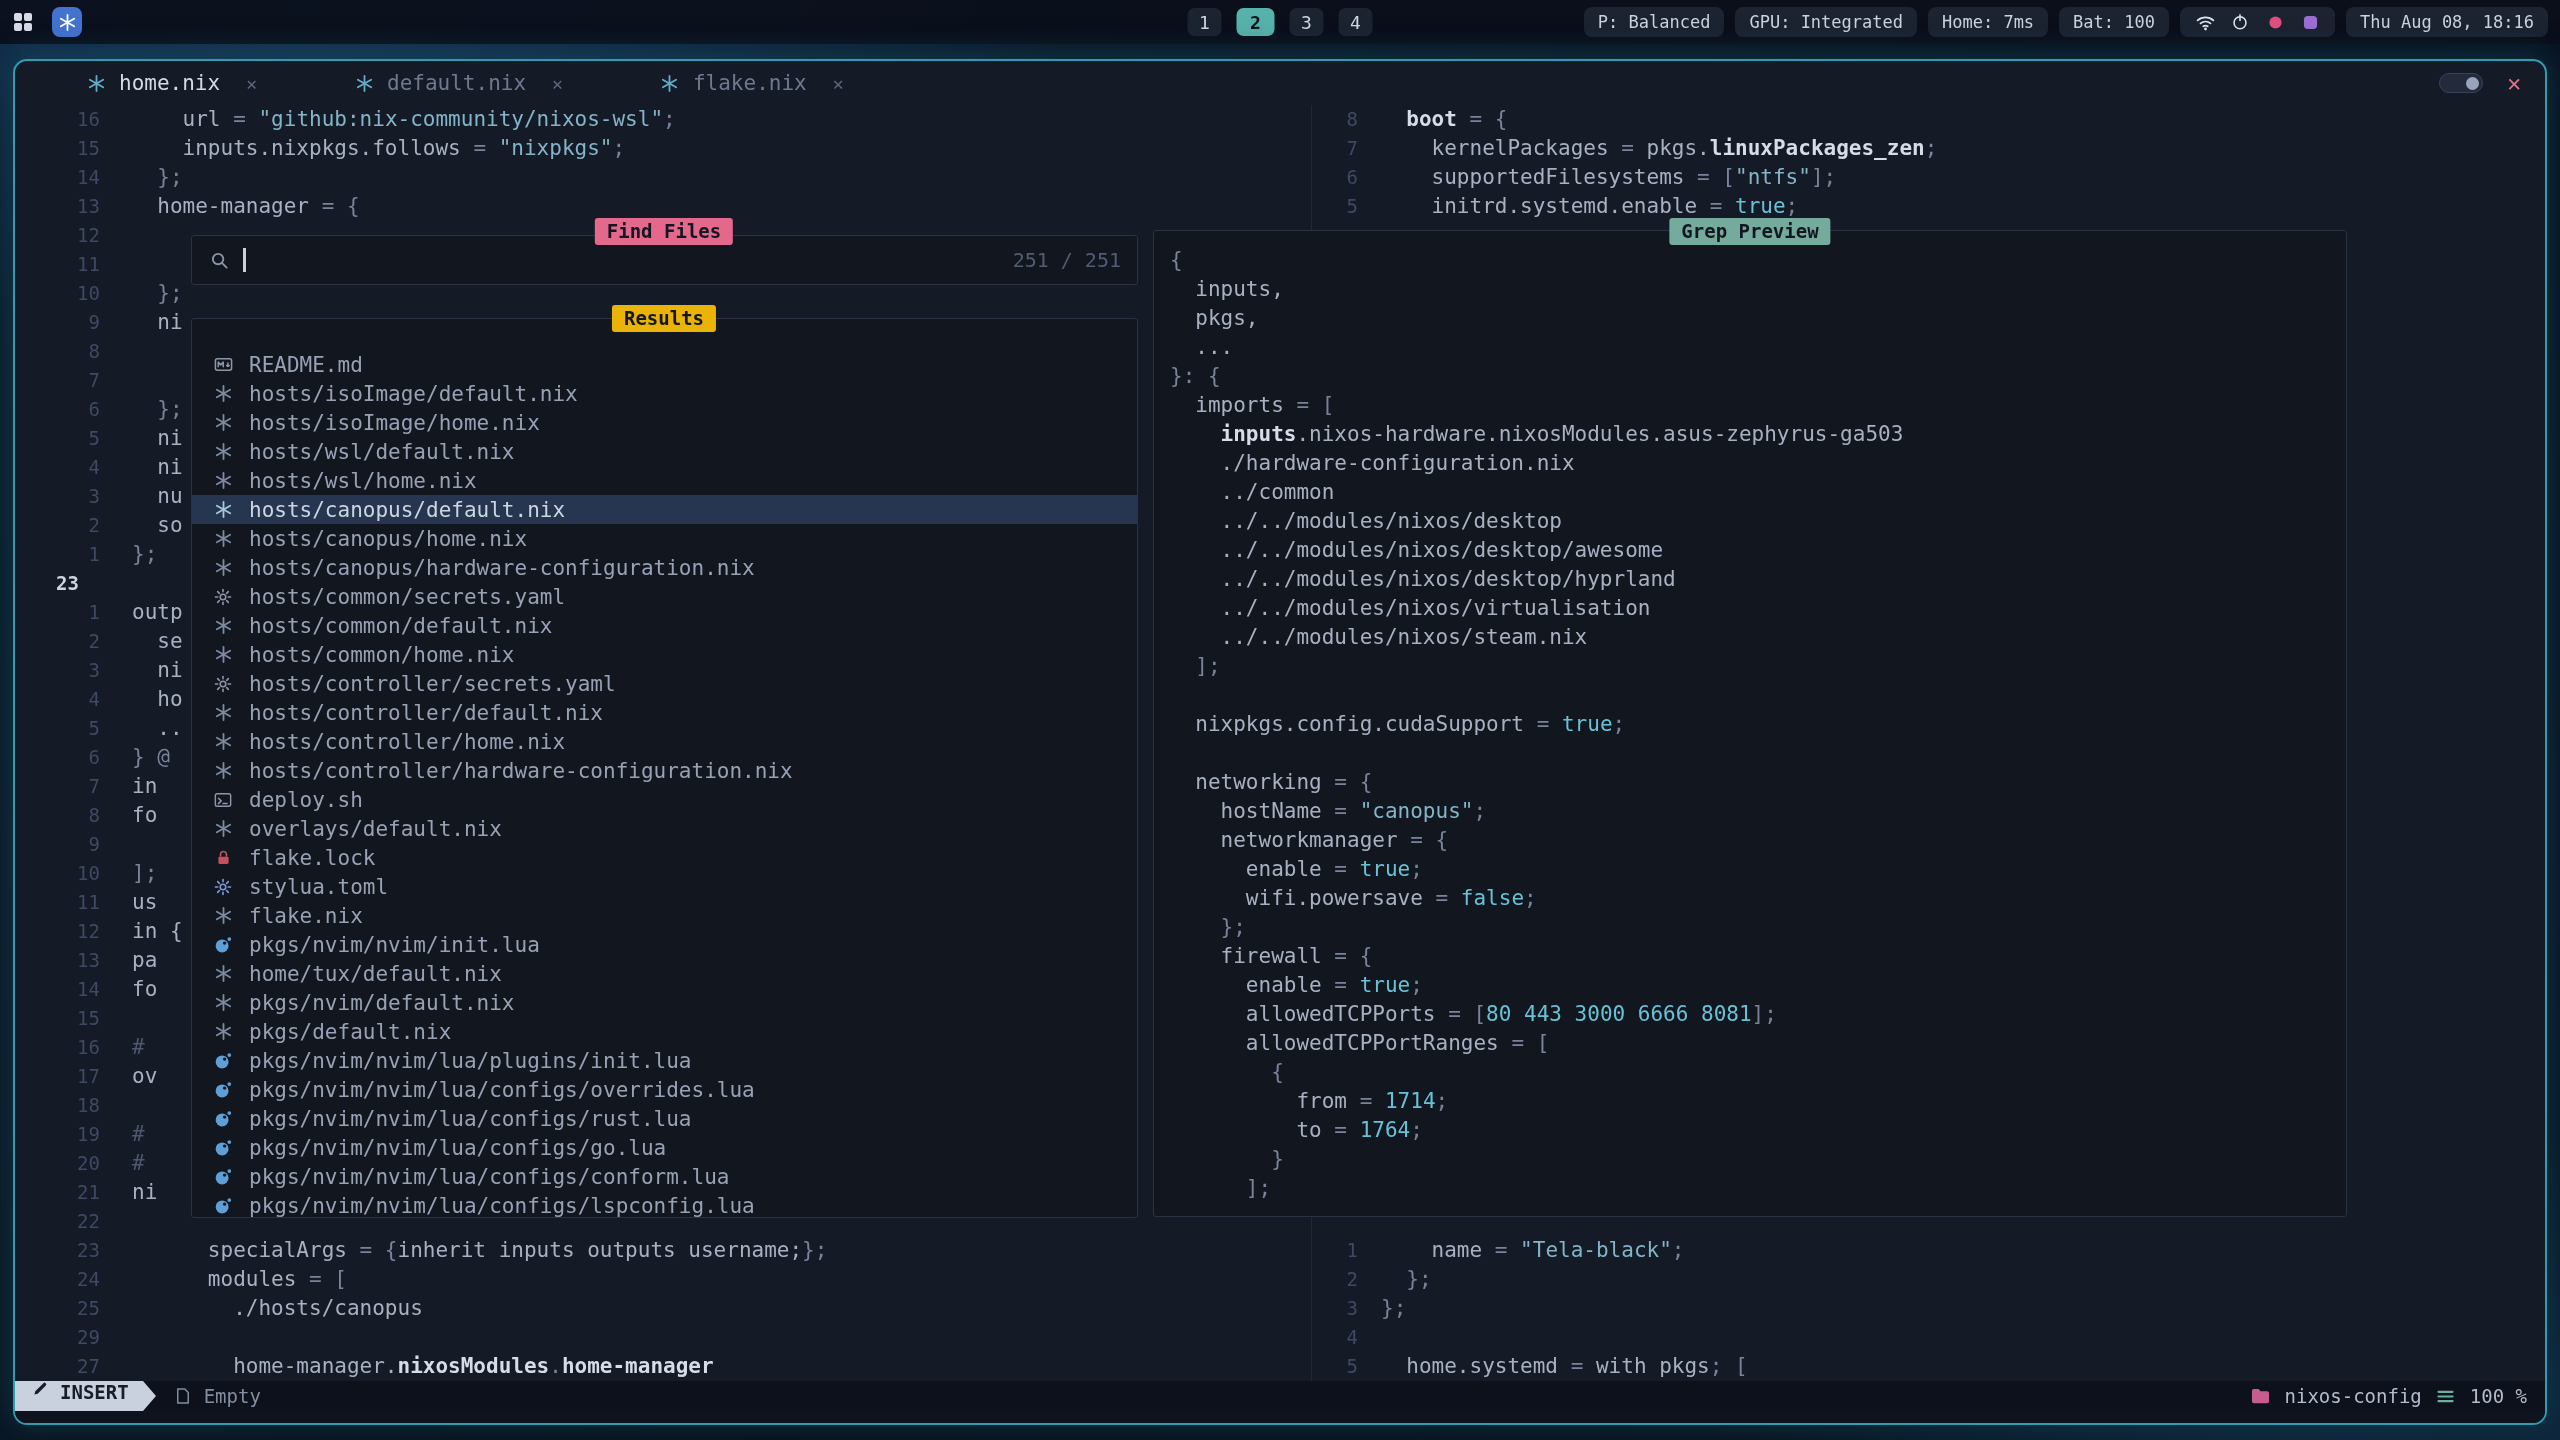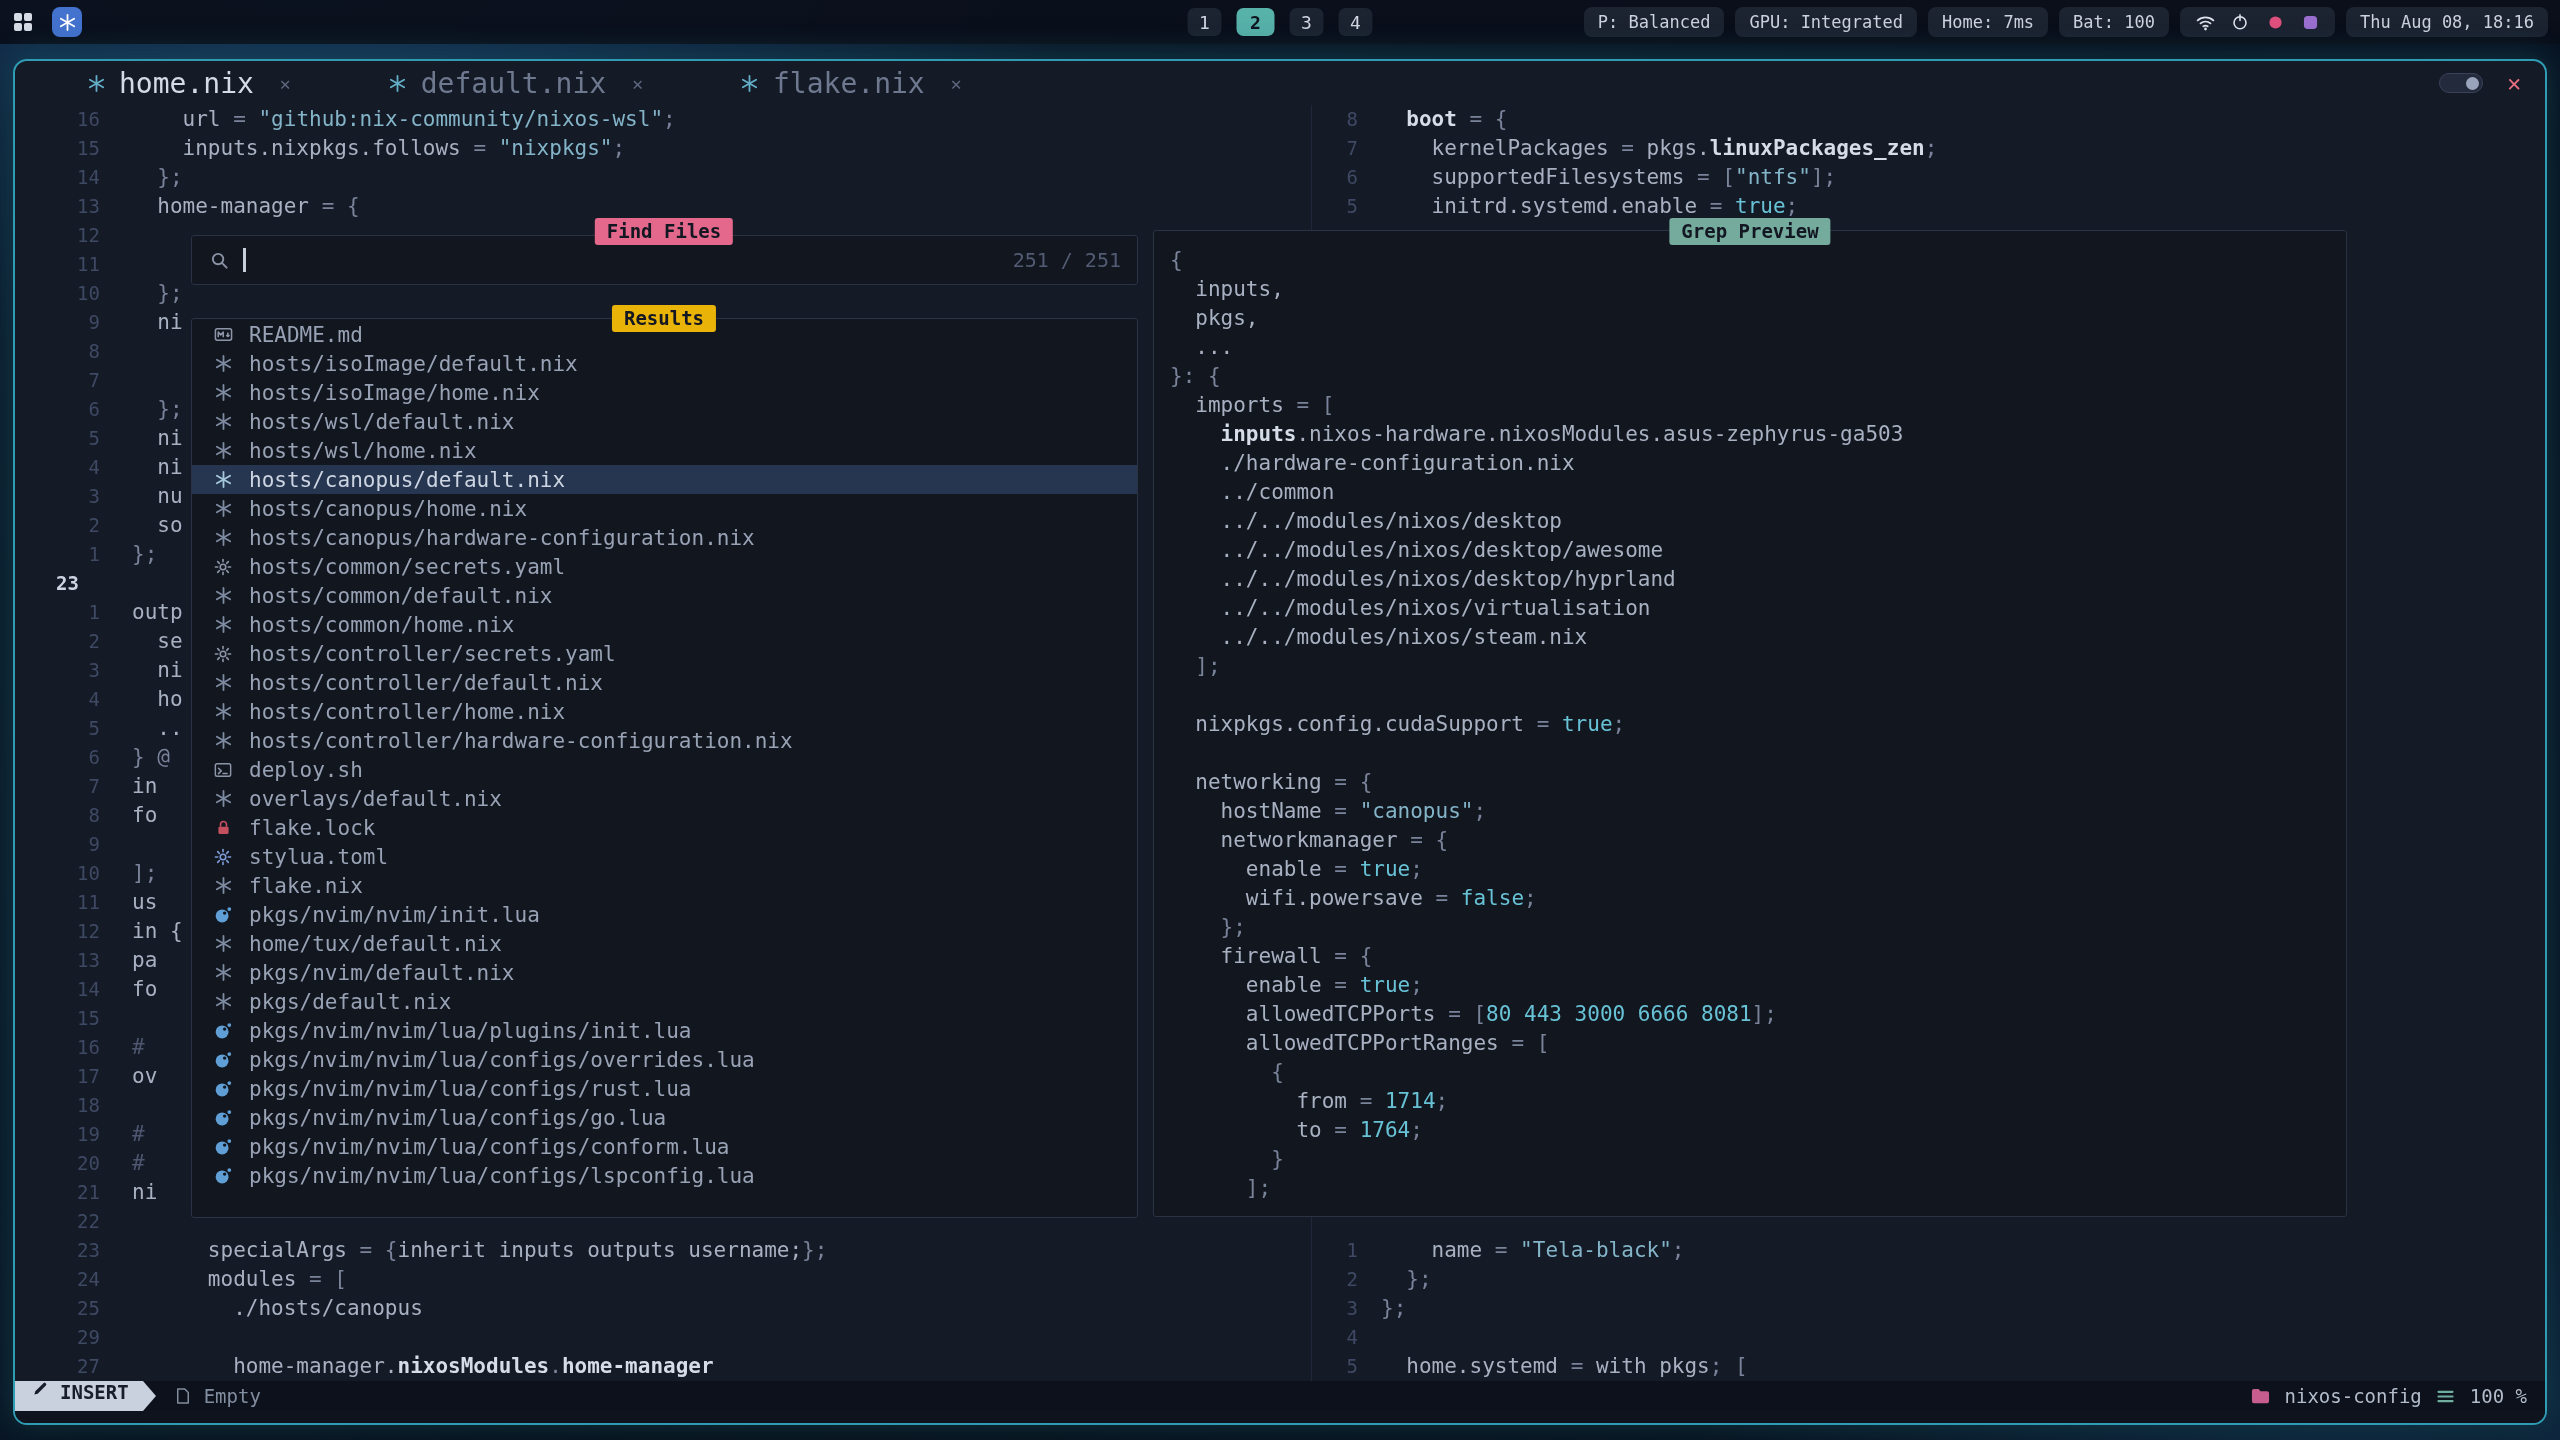--- a/index.html
+++ b/index.html
@@ -23,21 +23,21 @@
   .ws-btn.active{background:#57b2aa;color:#0f1420;font-weight:bold;min-width:38px}
   .bar-right{margin-left:auto;display:flex;align-items:center;gap:11px}
   .pill{background:#1c2331;border-radius:8px;height:30px;display:flex;align-items:center;
     padding:8px 14px;color:#ccd3df;gap:13px;white-space:nowrap}
   
   .window{position:absolute;left:13px;right:13px;top:59px;bottom:15px;border-radius:14px;
     background:#151a27;border:2px solid #2f9cb4;overflow:hidden;display:flex;flex-direction:column;
     box-shadow:0 0 34px rgba(47,156,180,.33),0 14px 48px rgba(0,0,0,.55)}
   .tabbar{height:44px;display:flex;align-items:center;padding-left:70px;flex-shrink:0}
   .tab{display:flex;align-items:center;gap:12px;margin-right:96px}
-  .tab .tlabel{font-size:28px;color:#6e7990}
+  .tab .tlabel{font-size:21px;color:#6e7990}
   .tab.active .tlabel{color:#d4dbe6}
   .tab .tclose{font-size:18px;color:#5d687e;margin-left:14px}
   .tab-controls{margin-left:auto;display:flex;align-items:center;gap:24px;padding-right:24px}
   .pill-toggle{width:44px;height:20px;border-radius:10px;background:#222a3b;border:1px solid #39425a;position:relative}
   .pill-toggle .knob{position:absolute;right:3px;top:2.5px;width:13px;height:13px;border-radius:50%;background:#99a4ba}
   .win-close{color:#e9707f;font-size:23px;font-weight:bold;line-height:1}
   
   .editor{flex:1;position:relative;overflow:hidden;font-size:21px}
   .vsplit{position:absolute;left:1296px;top:0;bottom:0;width:1px;background:#202739}
   .pane{position:absolute;top:0}
@@ -49,21 +49,21 @@
   .gut.cur{text-align:left;padding-left:41px;padding-right:0;color:#cdd5e3;font-weight:bold}
   .pane-right-top .gut,.pane-right-bottom .gut{width:69px;padding-right:23px}
   .code{white-space:pre}
   .tk-d{color:#a8b1c2}.tk-p{color:#79839a}.tk-s{color:#83b4c8}.tk-v{color:#68c2d6}
   .tk-b{color:#d6dde8;font-weight:bold}.tk-c{color:#4d5770}
   
   .popup{position:absolute;background:#12161f;border:1px solid #2b3244;border-radius:3px;z-index:5}
   .prompt-box{left:176px;top:130px;width:947px;height:50px;display:flex;align-items:center;padding:0 16px;gap:13px}
   .caret{width:3px;height:24px;background:#c8d0dc;display:inline-block}
   .match-counter{margin-left:auto;color:#525c73;font-size:20px}
-  .results-box{left:176px;top:213px;width:947px;height:900px;padding-top:1px;overflow:hidden}
+  .results-box{left:176px;top:213px;width:947px;height:900px;padding-top:31px;overflow:hidden}
   .grep-box{left:1138px;top:125px;width:1194px;height:987px;padding:15px 0 0 16px;overflow:hidden}
   .ptitle{position:absolute;z-index:6;height:27px;line-height:27px;padding:0 12px;font-size:19px;
     color:#131722;border-radius:3px;transform:translateX(-50%);font-weight:bold}
   .t-find{left:649px;top:113px;background:#e3688c}
   .t-results{left:649px;top:200px;background:#eab308}
   .t-grep{left:1735px;top:113px;background:#74ab9d}
   .ritem{display:flex;align-items:center;height:29px;padding:0 20px;color:#98a2b5;gap:15px}
   .ritem.selected{background:#263650;color:#cdd5e2}
   .fname{white-space:pre}
   

